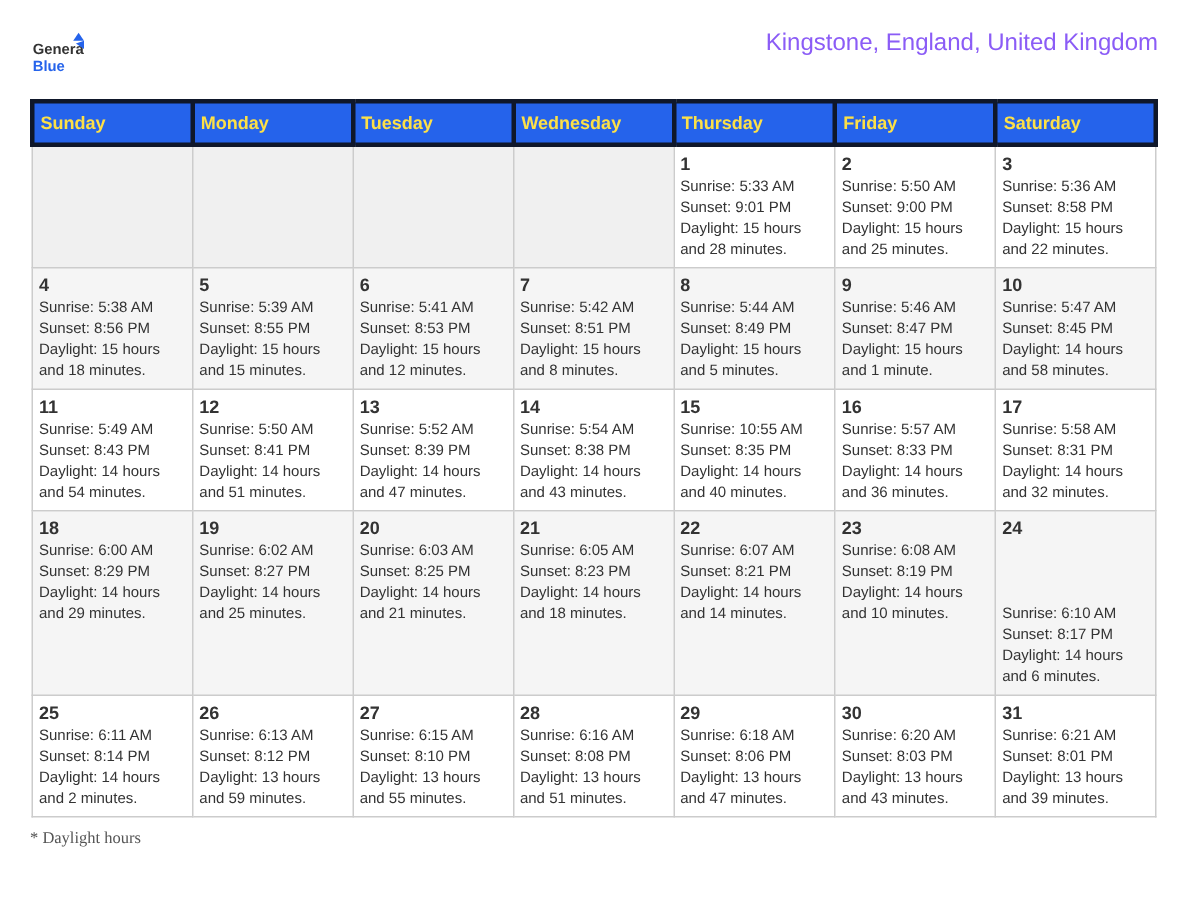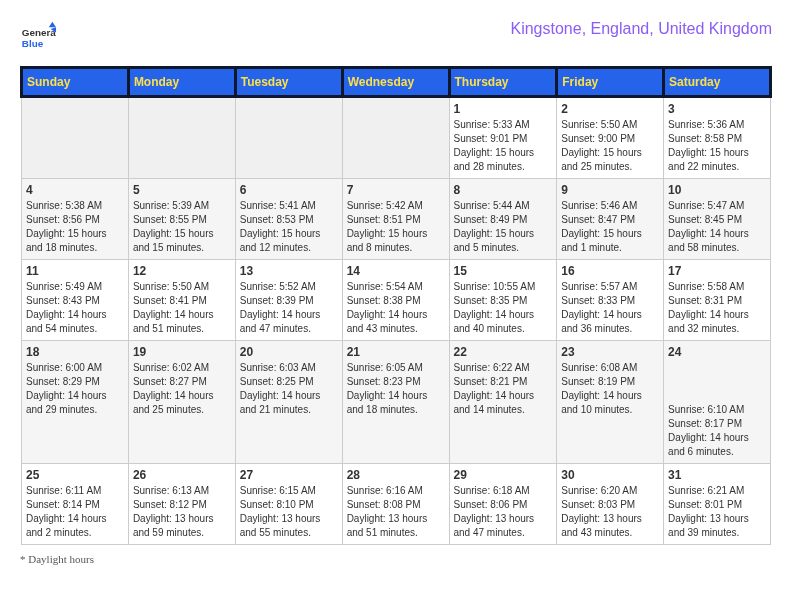--- a/index.html
+++ b/index.html
@@ -270,21 +270,21 @@
         </td>
         <td>
           <div class="day-num">21</div>
           <div class="day-info" style="white-space: pre-line;">Sunrise: 6:05 AM
 Sunset: 8:23 PM
 Daylight: 14 hours
 and 18 minutes.</div>
         </td>
         <td>
           <div class="day-num">22</div>
-          <div class="day-info" style="white-space: pre-line;">Sunrise: 6:22 AM
+          <div class="day-info" style="white-space: pre-line;">Sunrise: 6:07 AM
 Sunset: 8:21 PM
 Daylight: 14 hours
 and 14 minutes.</div>
         </td>
         <td>
           <div class="day-num">23</div>
           <div class="day-info" style="white-space: pre-line;">Sunrise: 6:08 AM
 Sunset: 8:19 PM
 Daylight: 14 hours
 and 10 minutes.</div>

